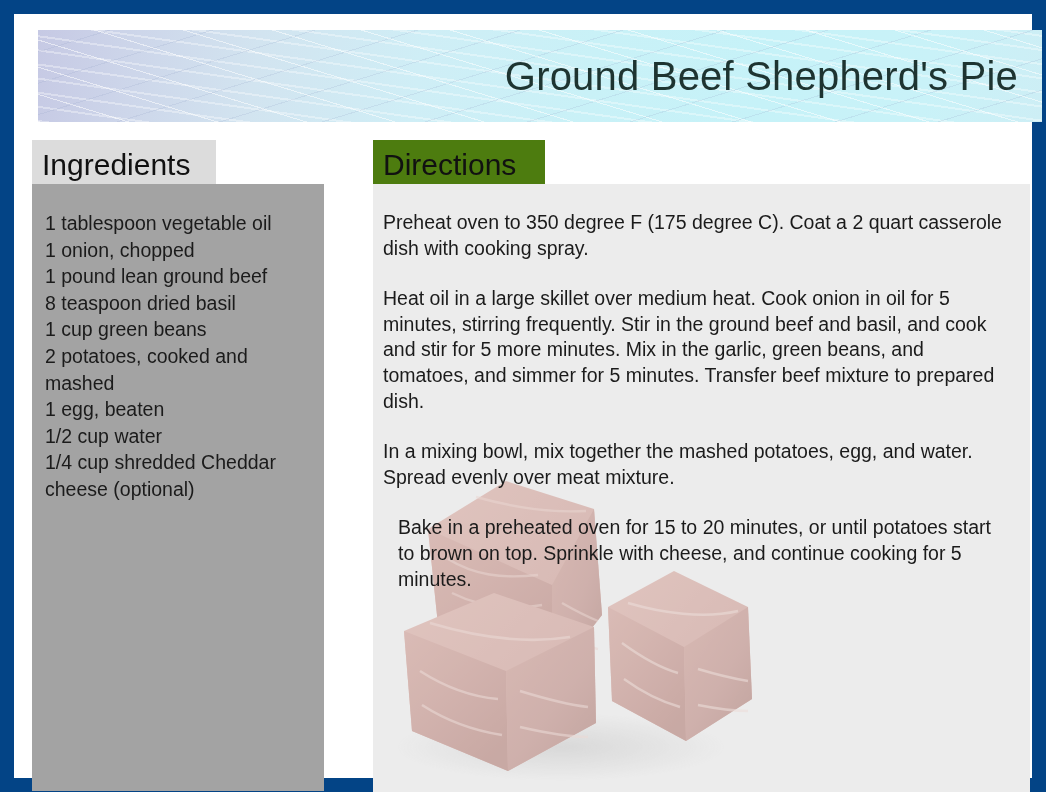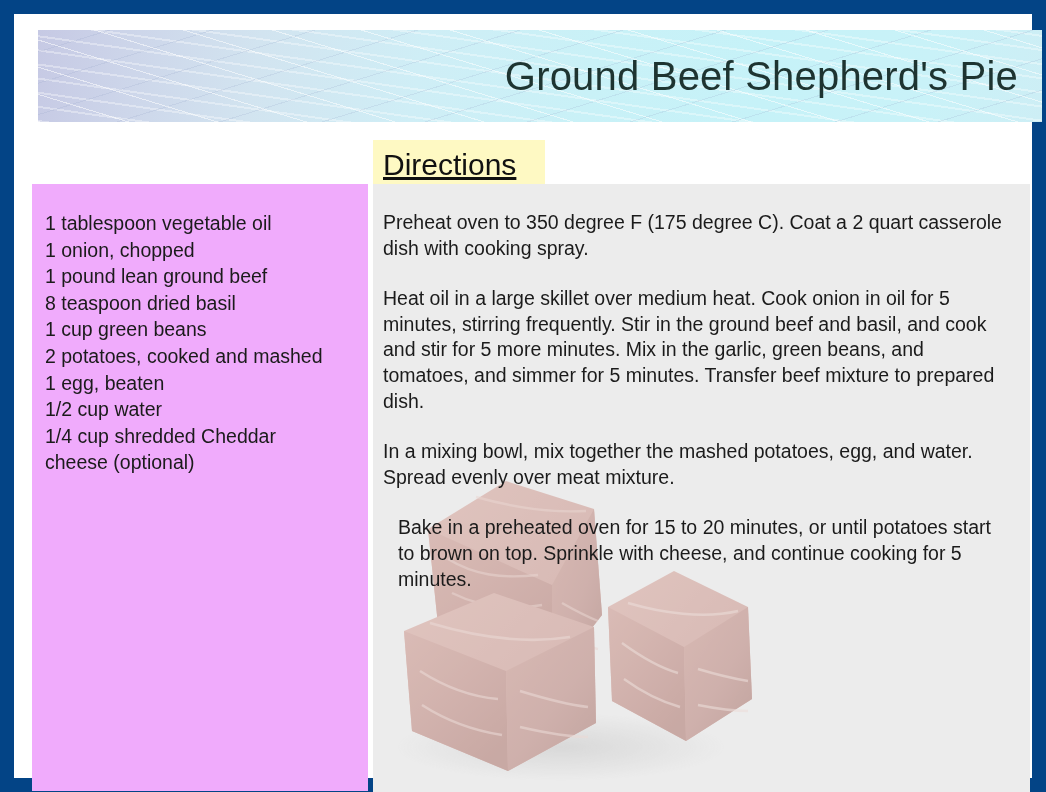--- a/index.html
+++ b/index.html
@@ -97,35 +97,34 @@
     left: 18px;
     top: 126px;
     width: 184px;
     height: 48px;
   }
   #tab-directions {
     left: 359px;
     top: 126px;
     width: 172px;
     height: 48px;
-    background: #fef9c3;
-    text-decoration: underline;
+    background: #4d7c0f;
   }
 
   
   .panel {
     position: absolute;
     box-sizing: border-box;
   }
   #panel-ingredients {
     left: 18px;
     top: 170px;
-    width: 336px;
+    width: 292px;
     height: 607px;
-    background: #f0abfc;
+    background: #a3a3a3;
     padding: 26px 14px 10px 13px;
   }
   #panel-directions {
     left: 359px;
     top: 170px;
     width: 657px;
     height: 766px;
     background: #ececec;
     padding: 26px 28px 10px 10px;
     overflow: hidden;
@@ -189,20 +188,21 @@
 <body>
 
 <div id="recipe-card">
   <div class="page-inner">
 
     <div class="banner">
       <div class="banner-weave"></div>
       <div class="banner-title">Ground Beef Shepherd's Pie</div>
     </div>
 
+    <div class="tab" id="tab-ingredients">Ingredients</div>
 
     <div class="tab" id="tab-directions">Directions</div>
 
     <div class="panel" id="panel-ingredients">
       <ul class="ingredient-list" id="ingredient-list">
           <li>1 tablespoon vegetable oil</li>
           <li>1 onion, chopped</li>
           <li>1 pound lean ground beef</li>
           <li>8 teaspoon dried basil</li>
           <li>1 cup green beans</li>

